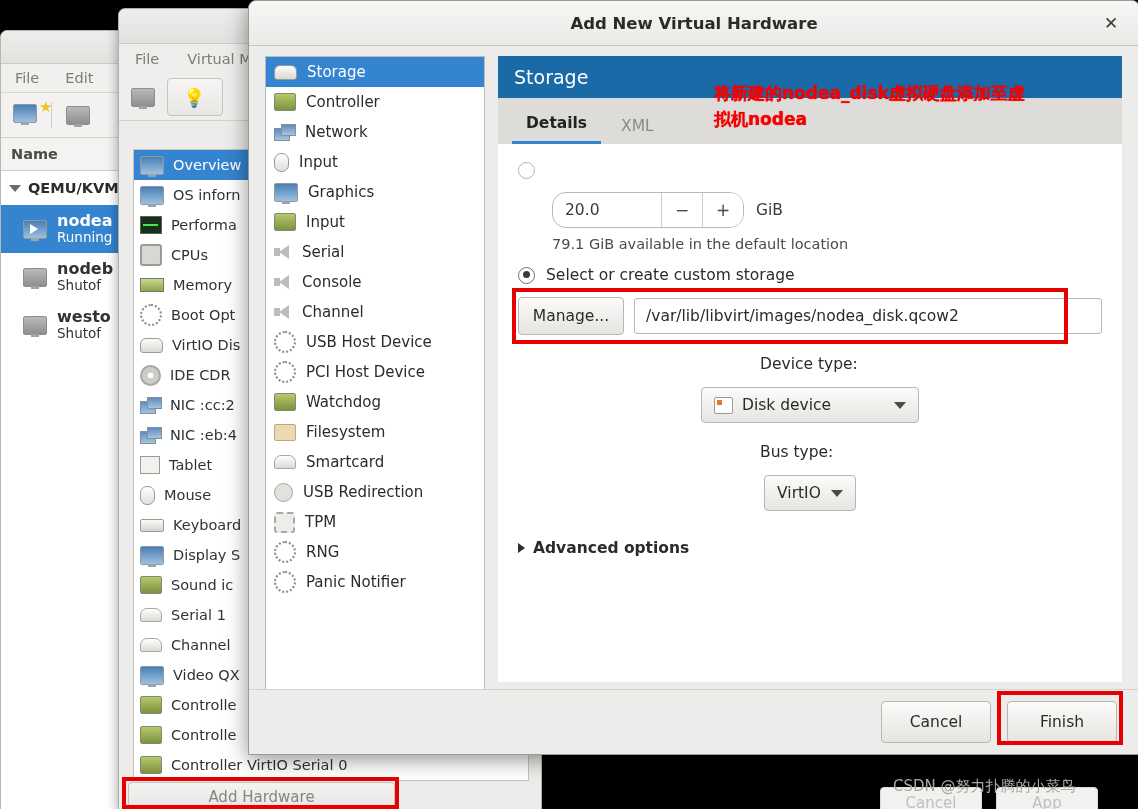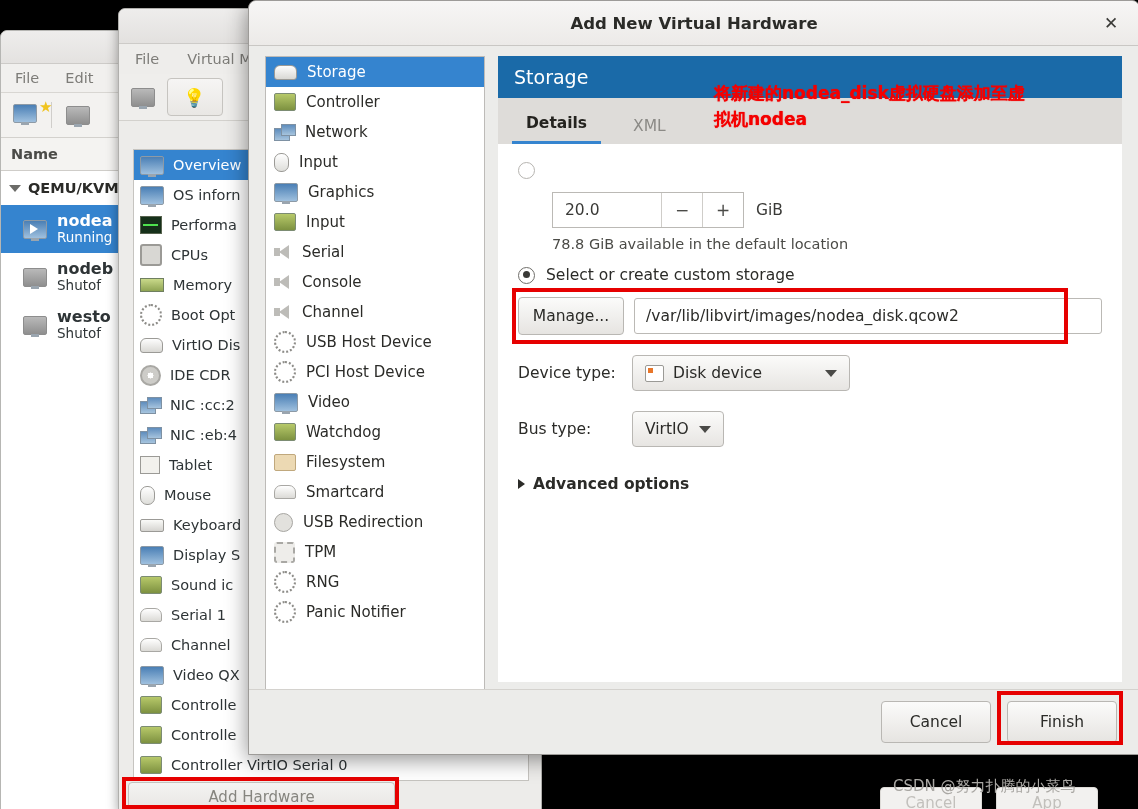--- a/index.html
+++ b/index.html
@@ -67,44 +67,44 @@
   #dlg .title{font-weight:bold;font-size:16.5px;color:#2b2b28;}
   #dlg .closex{position:absolute;right:18px;top:12px;width:20px;height:20px;display:flex;align-items:center;justify-content:center;font-size:17px;font-weight:bold;color:#3b3b38;cursor:pointer;}
   .dlgbody{position:absolute;left:0;top:45px;right:0;bottom:64px;}
 
   .hwpicker{position:absolute;left:16px;top:10px;width:218px;height:632px;background:#fff;border:1px solid #bdbbb8;overflow:hidden;}
   .pickrow{display:flex;align-items:center;gap:10px;height:30px;padding-left:8px;font-size:15px;color:#2b2b28;white-space:nowrap;}
   .pickrow.sel{background:#3584cf;color:#fff;}
 
   .rightpane{position:absolute;left:249px;top:10px;right:17px;bottom:8px;}
   .sectionhdr{height:42px;background:#1a6aa8;color:#fff;display:flex;align-items:center;padding-left:16px;font-size:19px;}
-  .tabbar{height:46px;background:#dedcd9;border-bottom:1px solid #c9c7c3;display:flex;align-items:flex-end;padding-left:14px;gap:18px;}
+  .tabbar{height:46px;background:#dedcd9;border-bottom:1px solid #c9c7c3;display:flex;align-items:flex-end;padding-left:14px;gap:6px;}
   .tab{padding:0 14px 9px 14px;font-size:15.5px;color:#8b8a86;}
   .tab.active{color:#24231f;font-weight:bold;border-bottom:3px solid #3584cf;}
   .pane{background:#fff;position:absolute;left:0;top:88px;right:0;bottom:0;padding:18px 20px;box-sizing:border-box;}
 
   .radioline{display:flex;align-items:center;gap:11px;margin-bottom:13px;}
   .radio{width:17px;height:17px;border-radius:50%;border:1.6px solid #b6b4b0;background:#fff;box-sizing:border-box;position:relative;flex:none;}
   .radio.on{border-color:#6f6e6a;}
   .radio.on:after{content:"";position:absolute;left:3.5px;top:3.5px;width:7px;height:7px;border-radius:50%;background:#3a3a37;}
   .radiolabel{font-size:15.5px;color:#2b2b28;}
 
   .spinwrap{display:flex;align-items:center;gap:12px;margin:0 0 8px 34px;}
-  .spin{display:flex;height:34px;border:1px solid #bbb9b5;border-radius:0;overflow:hidden;background:#fff;justify-content:flex-end;}
+  .spin{display:flex;height:34px;border:1px solid #bbb9b5;border-radius:14px;overflow:hidden;background:#fff;justify-content:flex-end;}
   .spin .val{width:96px;display:flex;align-items:center;padding-left:12px;font-size:15.5px;color:#3a3a37;}
   .spin .stepbtn{width:40px;border-left:1px solid #cfcdc9;display:flex;align-items:center;justify-content:center;font-size:17px;color:#4a4a47;background:#fff;}
   .unit{font-size:15.5px;color:#3a3a37;}
   .avail{margin:0 0 14px 34px;font-size:14.5px;color:#4b4b47;}
 
   .manrow{display:flex;align-items:center;gap:10px;margin-top:6px;}
   .manbtn{width:104px;height:36px;border:1px solid #b9b7b3;border-radius:4px;background:linear-gradient(#fbfbfa,#e6e4e1);display:flex;align-items:center;justify-content:center;font-size:15.5px;color:#2b2b28;}
   .pathfield{flex:1;height:36px;border:1px solid #bbb9b5;border-radius:3px;background:#fff;display:flex;align-items:center;padding-left:11px;font-size:15.5px;color:#2b2b28;box-sizing:border-box;}
   .redbox-path{position:absolute;left:-6px;top:-9px;width:556px;height:56px;border:4px solid #e60000;box-sizing:border-box;pointer-events:none;}
 
-  .fieldrow{display:flex;align-items:center;gap:14px;margin-top:20px;}
+  .fieldrow{display:flex;align-items:center;gap:14px;margin-top:20px;flex-direction:column;}
   .flabel{width:100px;font-size:15.5px;color:#2b2b28;}
   .combo{height:34px;border:1px solid #b9b7b3;border-radius:4px;background:linear-gradient(#fbfbfa,#e7e5e2);display:flex;align-items:center;gap:10px;padding:0 12px;font-size:15.5px;color:#2b2b28;}
   .combo.wide{width:192px;justify-content:space-between;}
   .caret{width:0;height:0;border-left:6px solid transparent;border-right:6px solid transparent;border-top:7px solid #4a4a47;}
   .diskico{width:17px;height:15px;border:1.4px solid #9b9a96;border-radius:2px;background:#fff;position:relative;flex:none;}
   .diskico:after{content:"";position:absolute;left:2px;top:2px;width:5px;height:5px;background:#e8762a;}
 
   .adv{margin-top:28px;display:flex;align-items:center;gap:8px;font-weight:bold;font-size:15.5px;color:#2b2b28;}
   .adv .tri-r{width:0;height:0;border-top:5.5px solid transparent;border-bottom:5.5px solid transparent;border-left:7px solid #2b2b28;}
 
@@ -350,24 +350,20 @@
         </div>
       <div class="pickrow">
           <span class="gear"></span>
           <span>USB Host Device</span>
         </div>
       <div class="pickrow">
           <span class="gear"></span>
           <span>PCI Host Device</span>
         </div>
       <div class="pickrow">
-          <span class="mon"></span>
-          <span>Video</span>
-        </div>
-      <div class="pickrow">
           <span class="nic"></span>
           <span>Watchdog</span>
         </div>
       <div class="pickrow">
           <span class="folder"></span>
           <span>Filesystem</span>
         </div>
       <div class="pickrow">
           <span class="card"></span>
           <span>Smartcard</span>
@@ -407,21 +403,21 @@
 
         <div class="spinwrap">
           <span class="spin">
             <span class="val">20.0</span>
             <span class="stepbtn">−</span>
             <span class="stepbtn">+</span>
           </span>
           <span class="unit">GiB</span>
         </div>
 
-        <div class="avail">78.8 GiB available in the default location</div>
+        <div class="avail">79.1 GiB available in the default location</div>
 
         <div class="radioline">
           <span class="radio on"></span>
           <span class="radiolabel">Select or create custom storage</span>
         </div>
 
         <div style="position:relative;">
           <div class="manrow">
             <span class="manbtn">Manage...</span>
             <span class="pathfield">/var/lib/libvirt/images/nodea_disk.qcow2</span>

